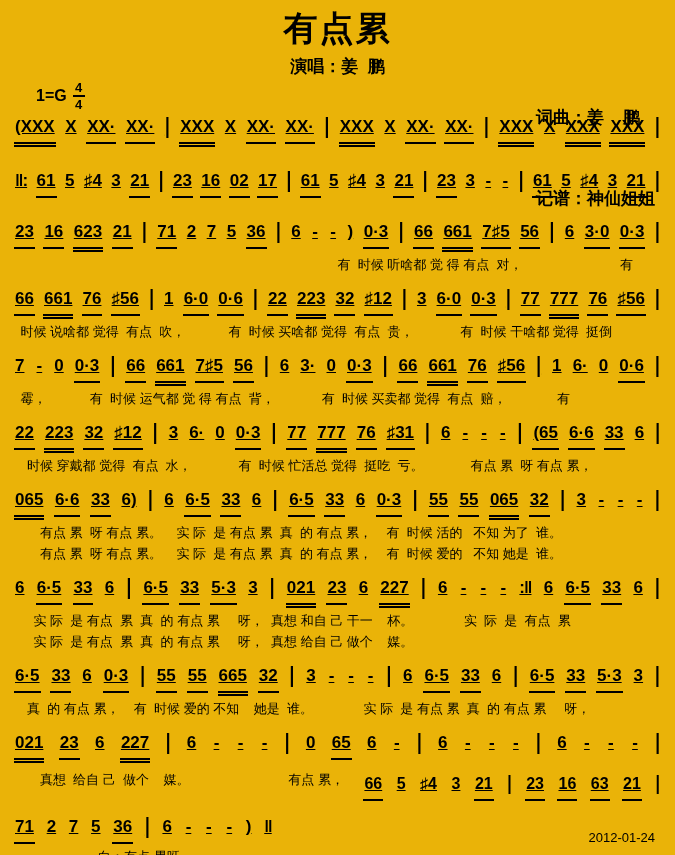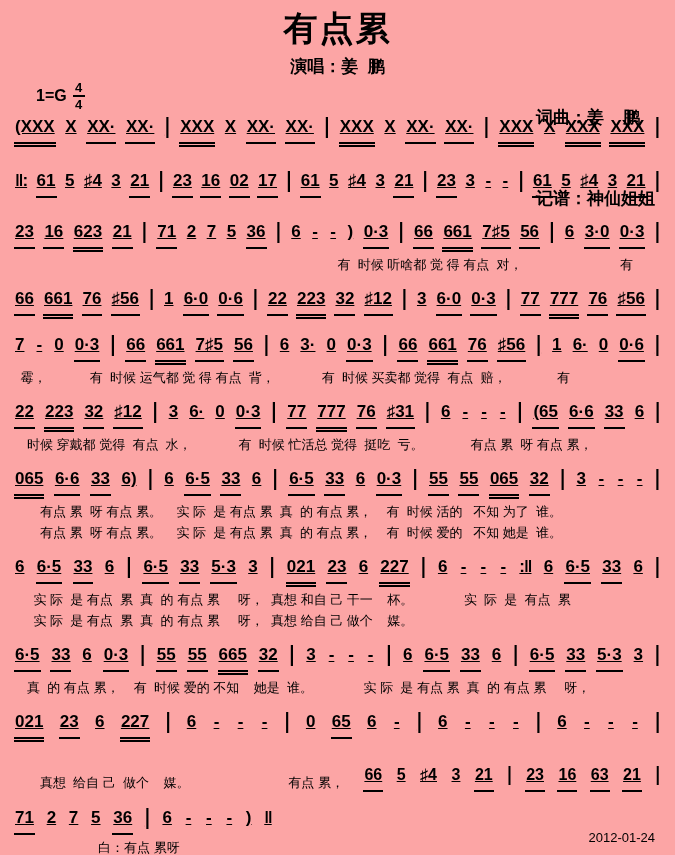--- a/index.html
+++ b/index.html
@@ -1,17 +1,17 @@
 <!DOCTYPE html>
 <html><head>
 <meta charset="utf-8">
 <style>
   html,body{margin:0;padding:0;background:#e8e8e8;}
   .page{
-    width:675px;height:855px;margin:0 auto;background:#fca5a5;color:#000;
+    width:675px;height:855px;margin:0 auto;background:#eab308;color:#000;
     position:relative;overflow:hidden;
     font-family:"Liberation Sans","DejaVu Sans",sans-serif;
   }
   
   .hdr{position:relative;height:112px;}
   .title{position:absolute;top:6px;left:0;width:100%;text-align:center;
     font-size:34px;font-weight:bold;letter-spacing:2px;margin:0;}
   .performer{position:absolute;top:55px;left:0;width:100%;text-align:center;
     font-size:17px;font-weight:bold;white-space:pre;}
   .credits{position:absolute;top:50px;right:20px;text-align:left;
@@ -29,21 +29,21 @@
     font-size:17px;font-weight:bold;white-space:nowrap;line-height:26px;text-decoration:underline;}
   .nrow span{display:inline-block;}
   .note{padding:0 1px 2px 1px;}
   .b1{border-bottom:2px solid #000;}
   .b2{border-bottom:5px double #000;}
   .bar{padding:0 1px;transform:scaleY(1.25);}
   .rpt{padding:0 1px;letter-spacing:-1px;}
   .dash{padding:0 2px;}
   .lrow{font-size:13px;line-height:17px;margin-top:4px;white-space:pre;
     font-family:Liberation Sans, sans-serif;}
-  .subrow{display:flex;align-items:flex-end;margin-top:20px;}
+  .subrow{display:flex;align-items:flex-start;margin-top:8px;}
   .subrow .sublyr{font-size:13px;white-space:pre;}
   .subrow .subnot{margin-left:auto;width:46%;}
   .subrow .subnot .nrow{font-size:16px;}
   
   .date{position:absolute;right:20px;bottom:10px;font-size:13px;}
 </style>
 </head>
 <body>
 
 <div class="page">
@@ -173,20 +173,21 @@
           <span class="note">3</span>
           <span class="note b1">6·0</span>
           <span class="note b1">0·3</span>
           <span class="bar">|</span>
           <span class="note b1">77</span>
           <span class="note b2">777</span>
           <span class="note b1">76</span>
           <span class="note b1">♯56</span>
           <span class="bar">|</span>
         </div>
+        <div class="lrow" style="padding-left: 1%;">时候 说啥都 觉得  有点  吹，            有  时候 买啥都 觉得  有点  贵，             有  时候 干啥都 觉得  挺倒</div>
       </div>
       <div class="sys">
         <div class="nrow">
           <span class="note">7</span>
           <span class="dash">-</span>
           <span class="note">0</span>
           <span class="note b1">0·3</span>
           <span class="bar">|</span>
           <span class="note b1">66</span>
           <span class="note b2">661</span>

